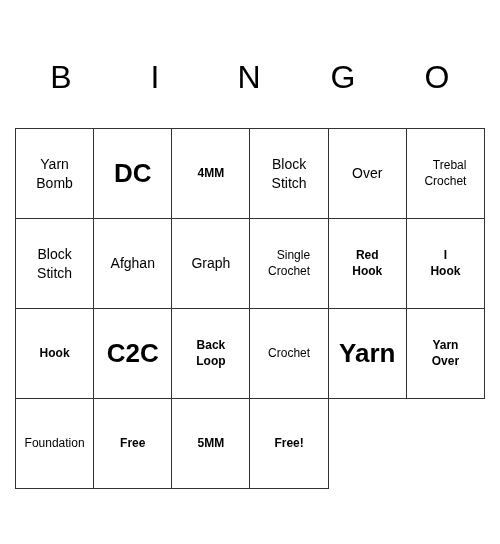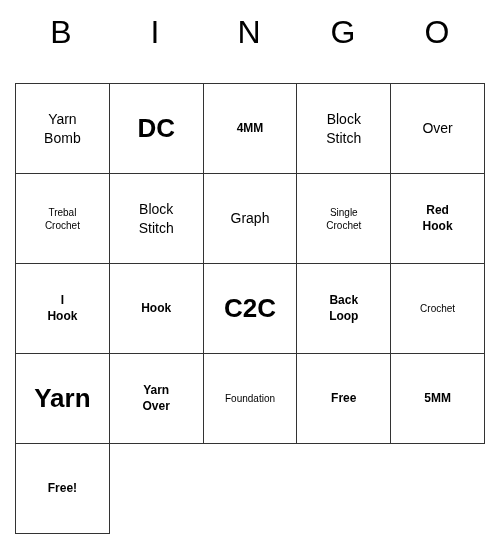--- a/index.html
+++ b/index.html
@@ -22,21 +22,21 @@
       text-align: center;
     }
     .bingo-header-cell {
       font-size: 32px;
       font-weight: normal;
       padding: 4px 0;
       letter-spacing: 2px;
     }
     .bingo-grid {
       display: grid;
-      grid-template-columns: repeat(5, 1fr);
+      grid-template-columns: repeat(6, 1fr);
       border-left: 1.5px solid #333;
       border-top: 1.5px solid #333;
       margin-top: 28px;
     }
     .bingo-cell {
       border-right: 1.5px solid #333;
       border-bottom: 1.5px solid #333;
       display: flex;
       align-items: center;
       justify-content: center;
@@ -50,21 +50,22 @@
     }
     .cell-text.large {
       font-size: 26px;
       font-weight: bold;
     }
     .cell-text.medium {
       font-size: 12px;
       font-weight: bold;
     }
     .cell-text.small {
-      font-size: 10px;
+      font-size: 12px;
+      text-align: right;
     }
     .cell-text.xlarge {
       font-size: 26px;
       font-weight: bold;
     }
   </style>
 </head>
 <body>
 
 <div class="bingo-card">
@@ -89,20 +90,23 @@
         <span class="cell-text">Block<br>Stitch</span>
       </div>
       <div class="bingo-cell">
         <span class="cell-text">Over</span>
       </div>
       <div class="bingo-cell">
         <span class="cell-text small">Trebal<br>Crochet</span>
       </div>
       <div class="bingo-cell">
         <span class="cell-text">Block<br>Stitch</span>
+      </div>
+      <div class="bingo-cell">
+        <span class="cell-text">Afghan</span>
       </div>
       <div class="bingo-cell">
         <span class="cell-text">Graph</span>
       </div>
       <div class="bingo-cell">
         <span class="cell-text small">Single<br>Crochet</span>
       </div>
       <div class="bingo-cell">
         <span class="cell-text medium">Red<br>Hook</span>
       </div>

